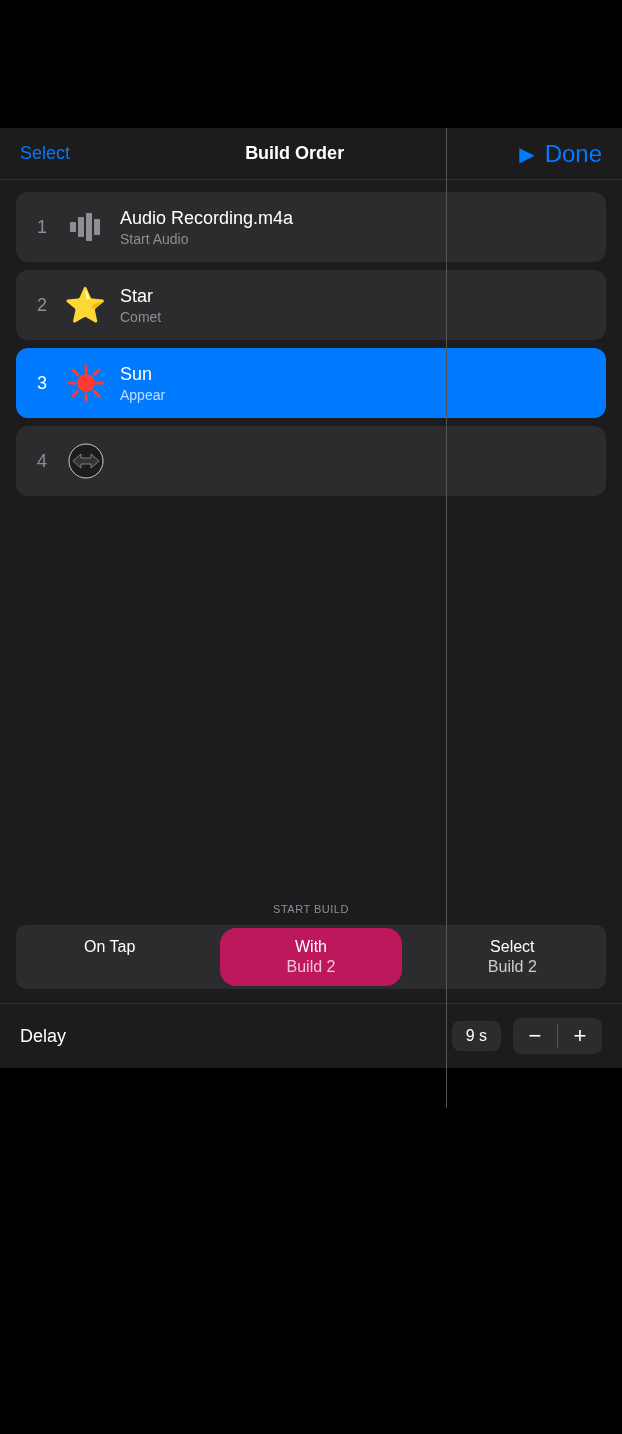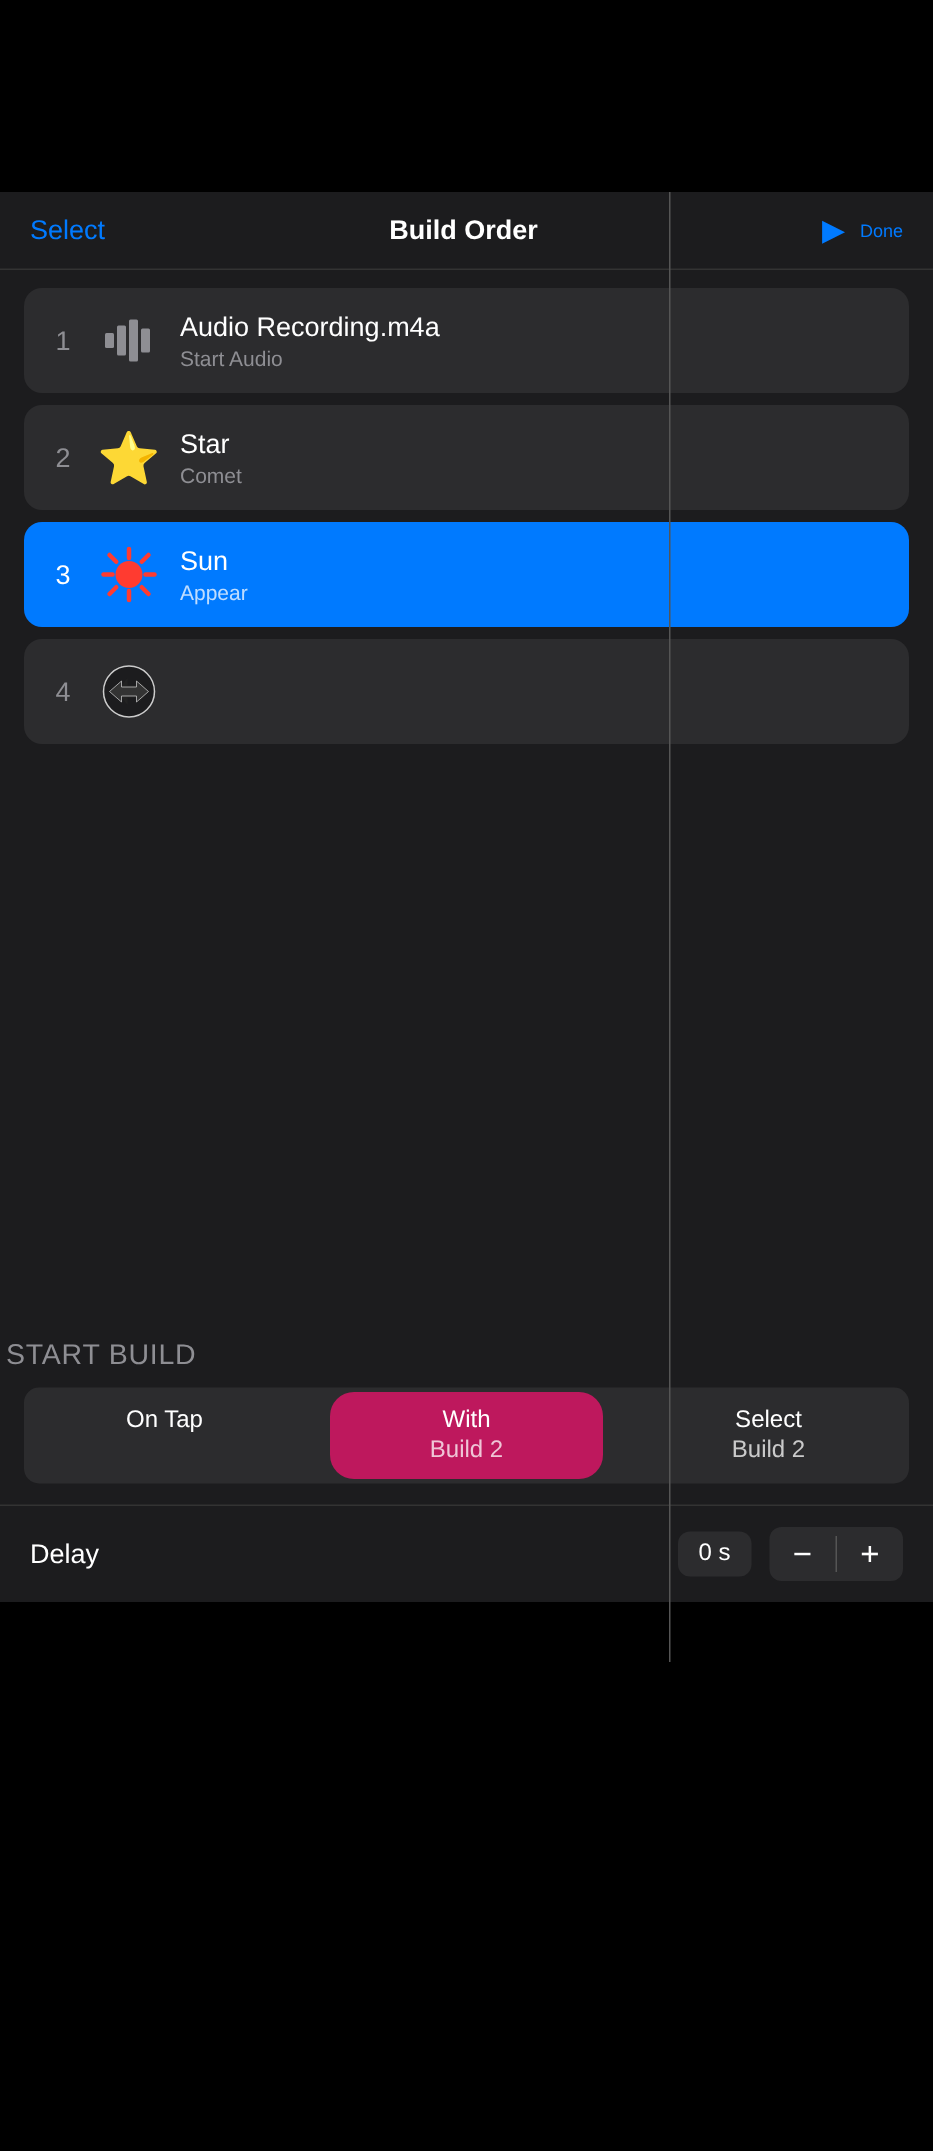--- a/index.html
+++ b/index.html
@@ -65,21 +65,21 @@
       gap: 10px;
     }
 
     .play-icon {
       color: #007AFF;
       font-size: 20px;
     }
 
     .header-done {
       color: #007AFF;
-      font-size: 12px;
+      font-size: 24px;
       font-weight: 400;
     }
 
     
     .build-list {
       padding: 12px 16px;
       display: flex;
       flex-direction: column;
       gap: 8px;
     }
@@ -151,25 +151,25 @@
     
     .bottom-section {
       position: absolute;
       bottom: 0;
       left: 0;
       width: 100%;
       background: #1c1c1e;
     }
 
     .start-build-label {
-      text-align: left;
+      text-align: center;
       color: #8e8e93;
-      font-size: 19px;
+      font-size: 11px;
       letter-spacing: 0.5px;
-      padding: 14px 4px 10px;
+      padding: 14px 16px 10px;
       text-transform: uppercase;
     }
 
     .segment-control {
       display: flex;
       margin: 0 16px 14px;
       background: #2c2c2e;
       border-radius: 10px;
       padding: 3px;
       gap: 20px;
@@ -351,21 +351,21 @@
       </div>
       <div class="segment-btn">
         <div>Select</div>
         <div class="segment-btn-sub">Build 2</div>
       </div>
     </div>
 
     <div class="delay-row">
       <span class="delay-label">Delay</span>
       <div class="delay-right">
-        <span class="delay-value">0 s</span>
+        <span class="delay-value">9 s</span>
         <div class="stepper">
           <div class="stepper-btn">−</div>
           <div class="stepper-divider"></div>
           <div class="stepper-btn">+</div>
         </div>
       </div>
     </div>
 
     <div class="bottom-black"></div>
   </div>

